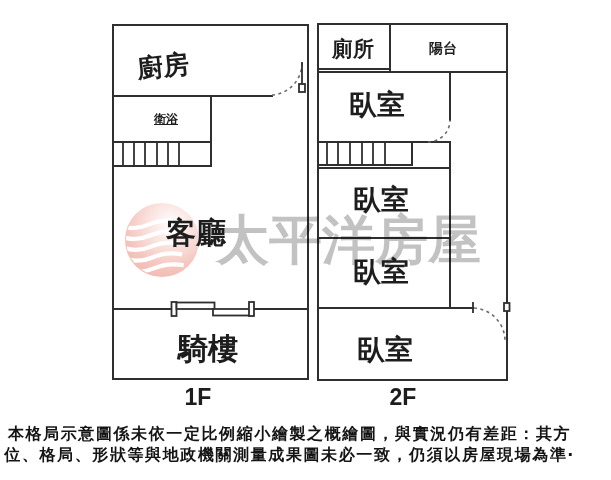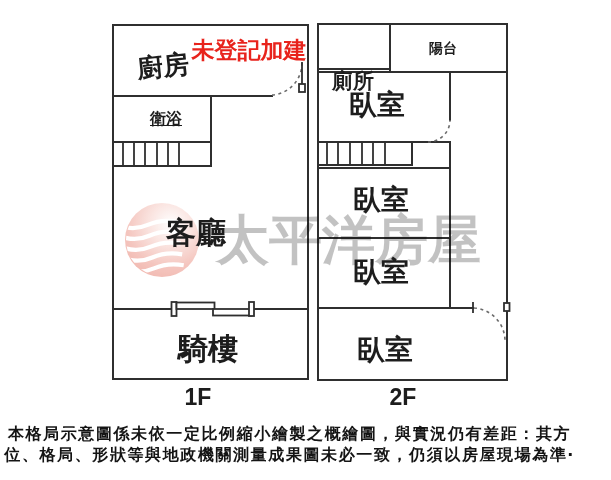--- a/index.html
+++ b/index.html
@@ -116,27 +116,26 @@
       <path d="M-2,29 q 14,7 28,3 t 30,1"></path>
       <path d="M-2,40 q 14,7 28,3 t 30,1"></path>
       <path d="M-2,51 q 14,7 28,3 t 30,1"></path>
       <path d="M-2,62 q 14,7 28,3 t 30,1"></path>
     </g>
   </svg>
 
   <div class="watermark">太平洋房屋</div>
 
   <div class="label rot" style="left:163px;top:66px;font-size:26px;">廚房</div>
-  <div class="label annotation" style="left:249px;top:50px;font-size:23px;">未登記加建</div>
-  <div class="label" style="left:166px;top:119px;font-size:16px;text-decoration:underline;">衛浴</div>
+  <div class="label" style="left:166px;top:119px;font-size:12px;text-decoration:underline;">衛浴</div>
   <div class="label" style="left:208px;top:349px;font-size:30px;">騎樓</div>
   <div class="label" style="left:196px;top:233px;font-size:30px;">客廳</div>
   <div class="label" style="left:198px;top:397px;font-size:23px;">1F</div>
 
-  <div class="label" style="left:353px;top:48px;font-size:21px;margin-top:32px;">廁所</div>
+  <div class="label" style="left:353px;top:48px;font-size:21px;">廁所</div>
   <div class="label" style="left:443px;top:48px;font-size:14px;">陽台</div>
   <div class="label" style="left:377px;top:105px;font-size:28px;">臥室</div>
   <div class="label" style="left:381px;top:200px;font-size:28px;">臥室</div>
   <div class="label" style="left:381px;top:272px;font-size:28px;">臥室</div>
   <div class="label" style="left:385px;top:350px;font-size:28px;">臥室</div>
   <div class="label" style="left:403px;top:397px;font-size:23px;text-align:right;">2F</div>
 
   <div class="disclaimer">
     <div>本格局示意圖係未依一定比例縮小繪製之概繪圖，與實況仍有差距：其方</div>
     <div>位、格局、形狀等與地政機關測量成果圖未必一致，仍須以房屋現場為準‧</div>

